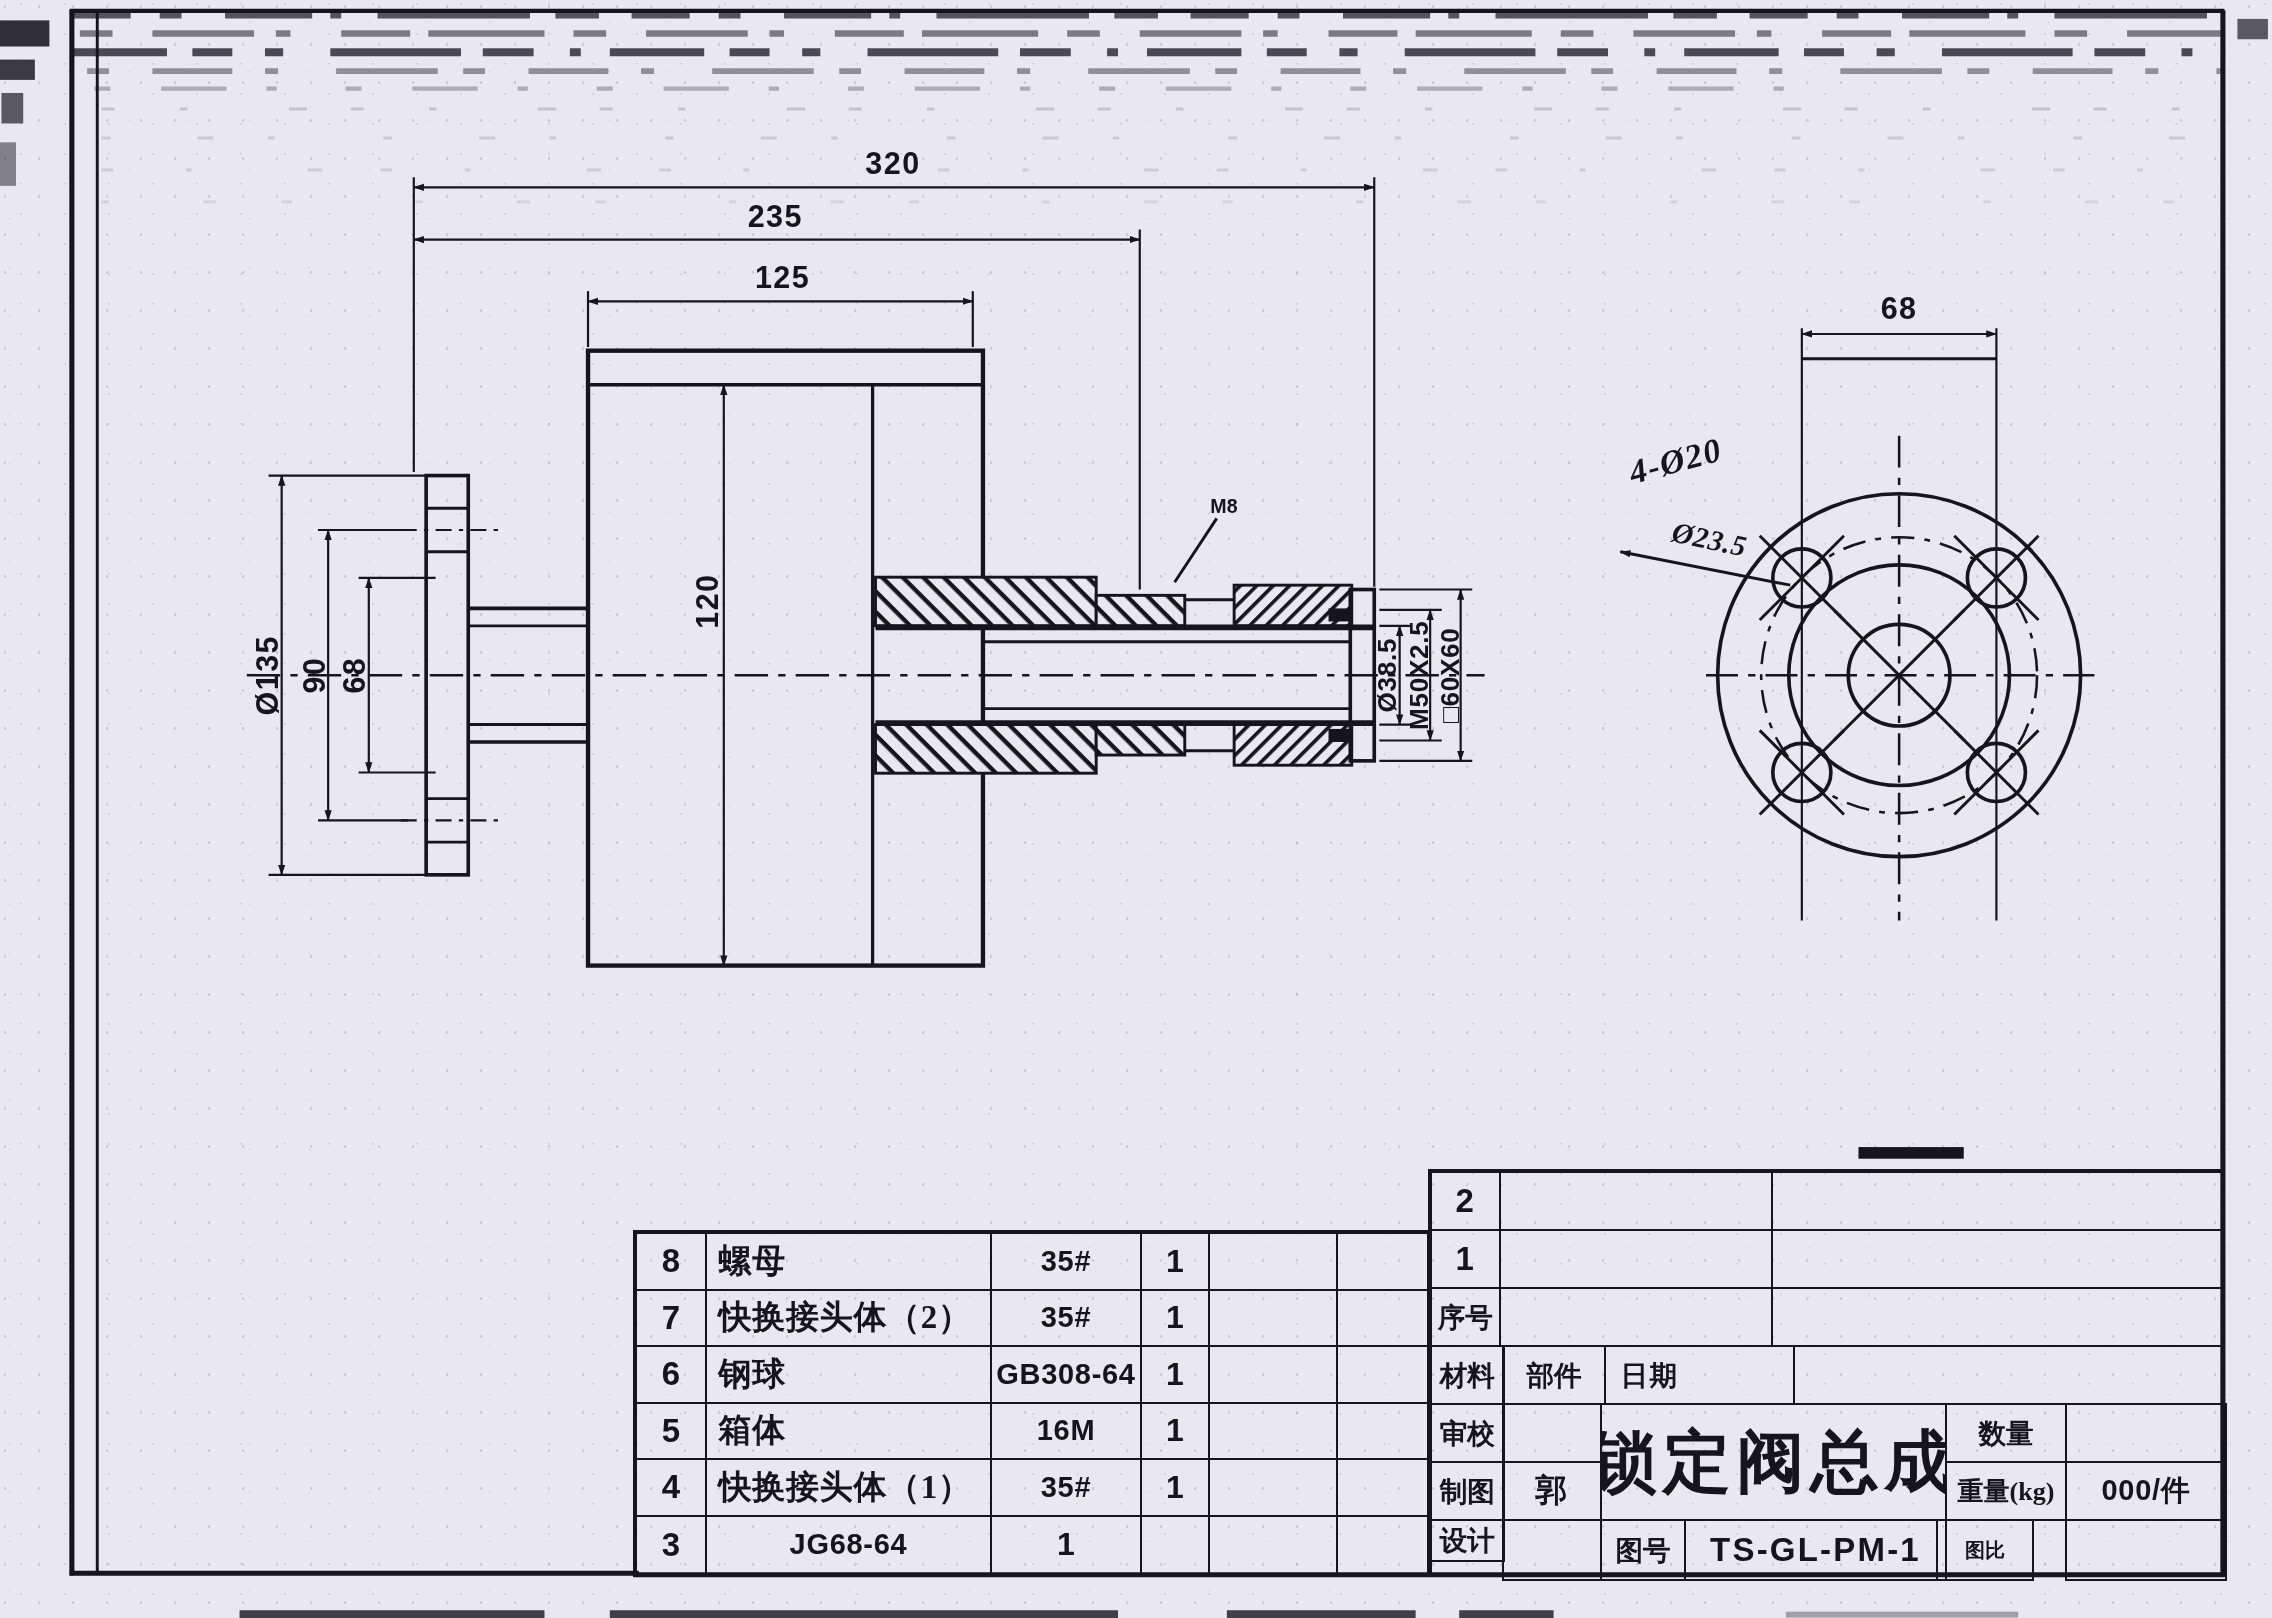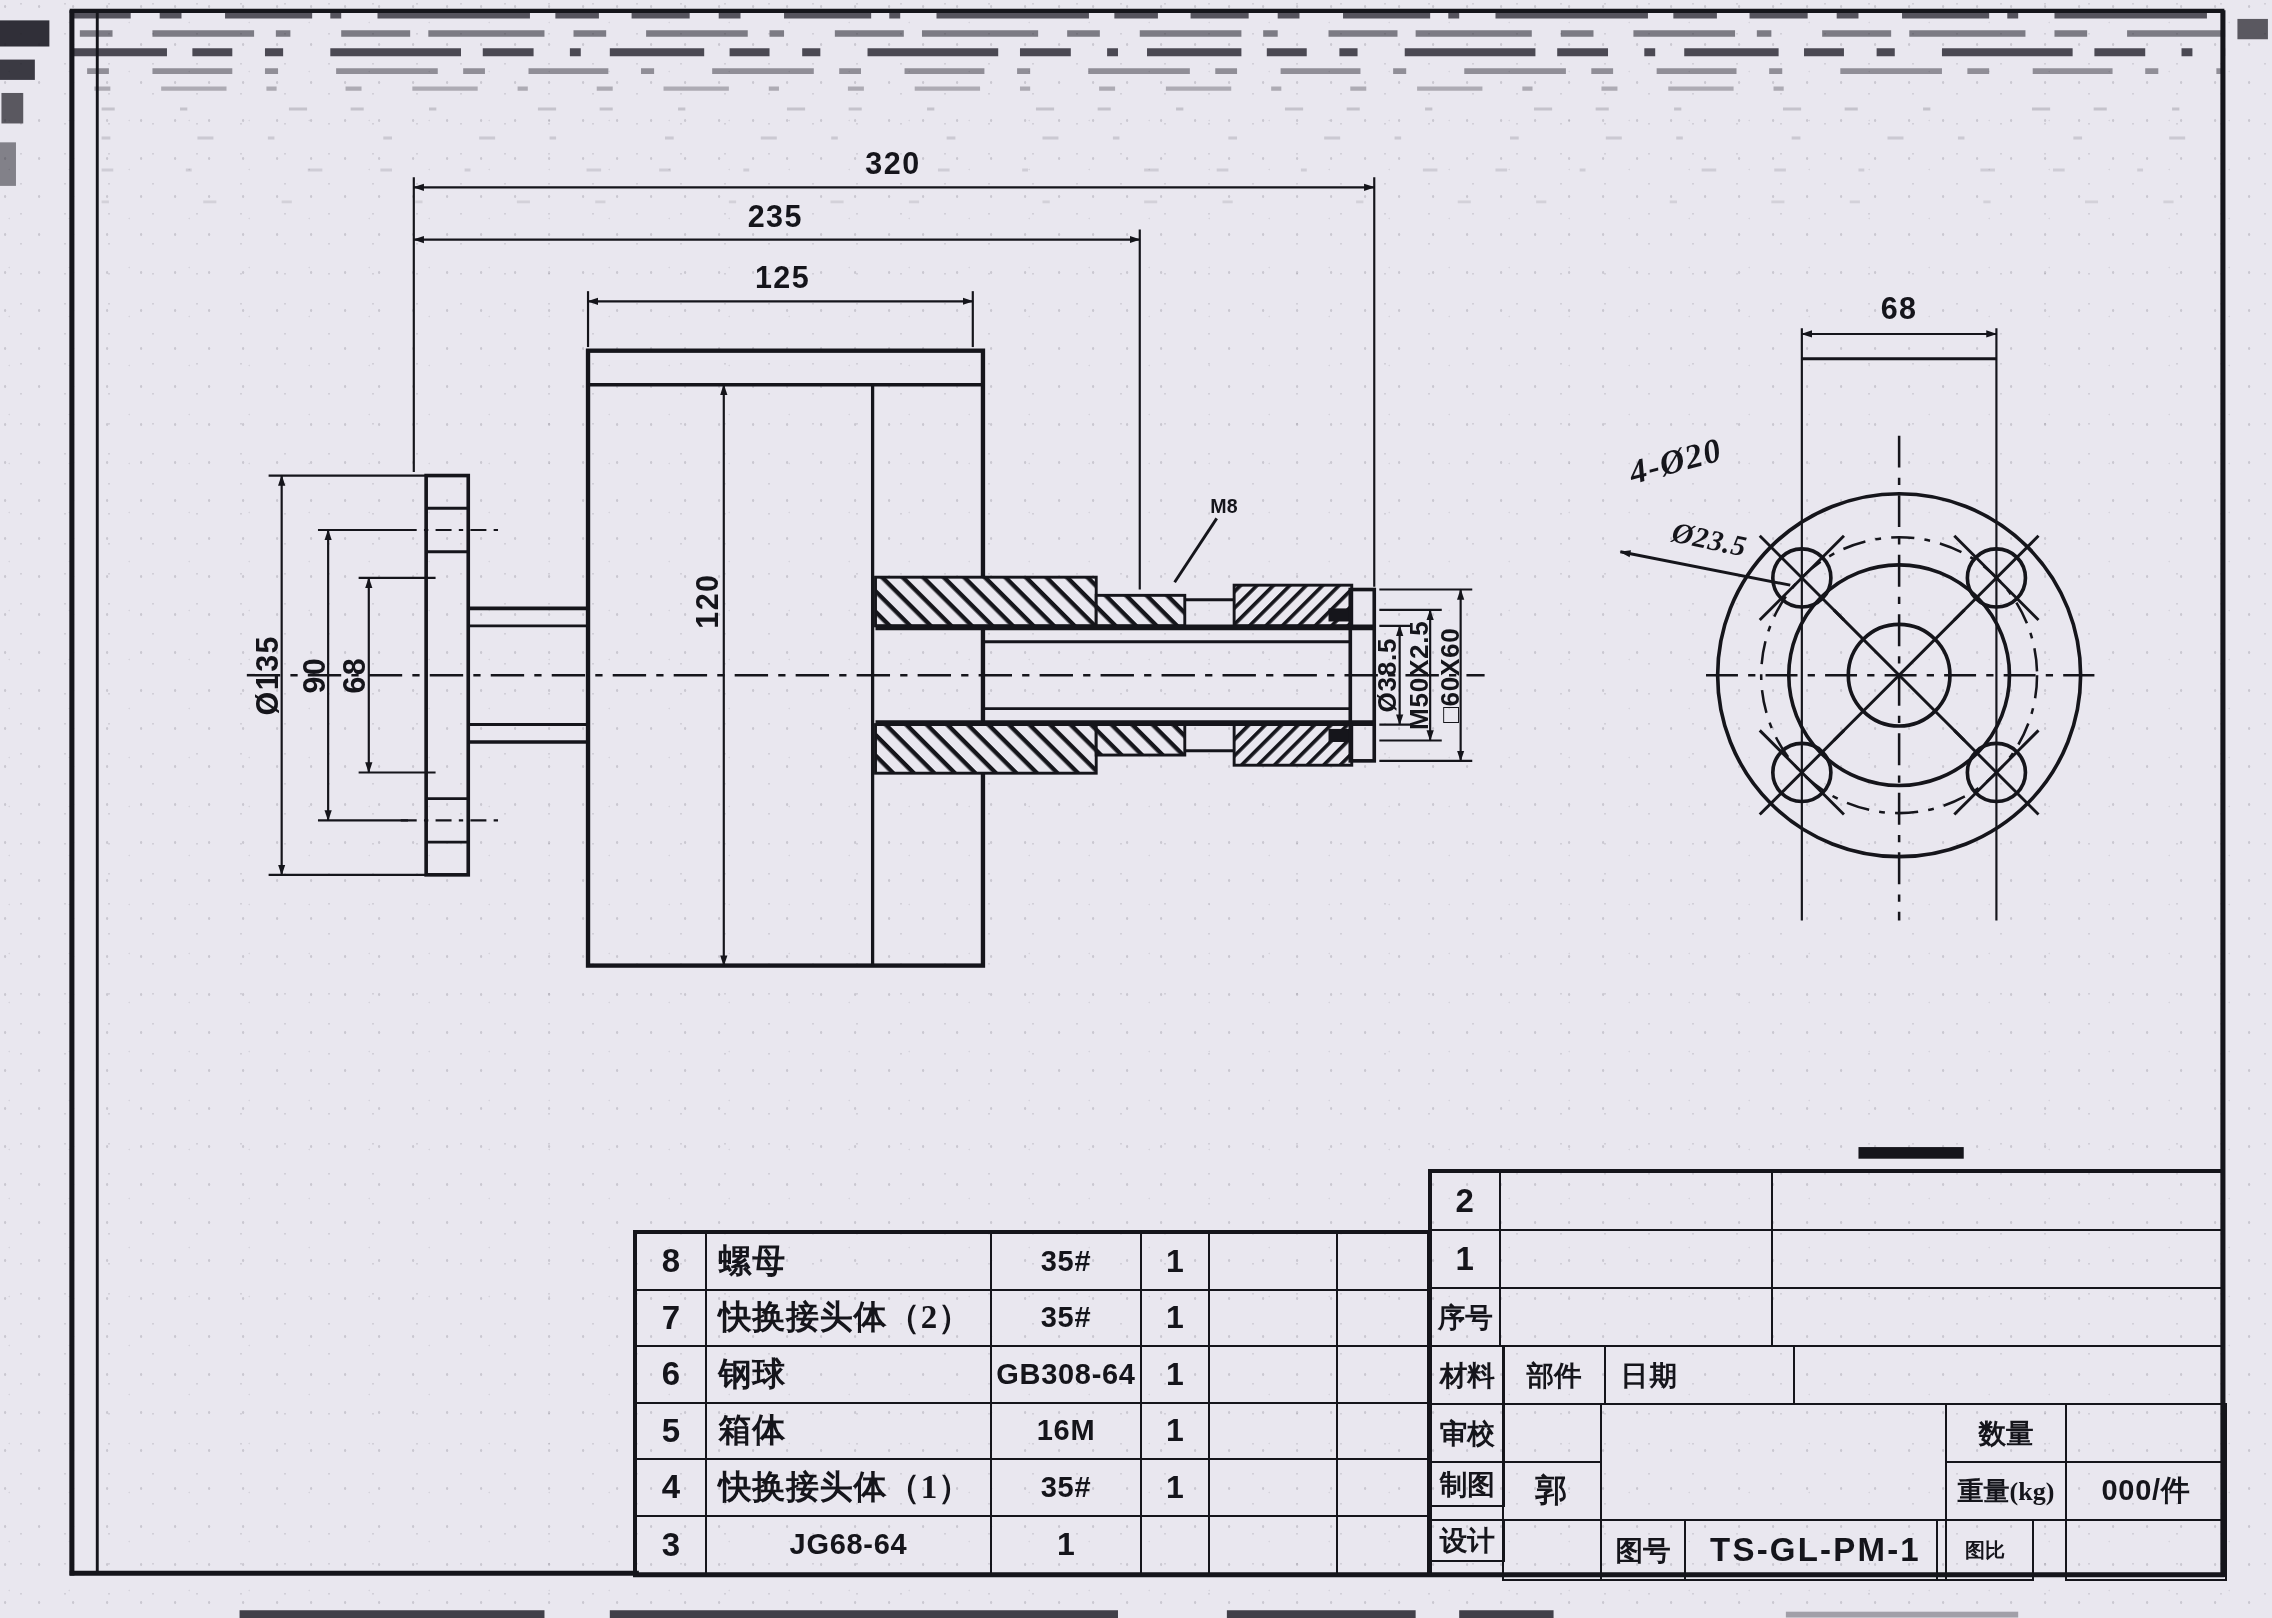--- a/index.html
+++ b/index.html
@@ -309,24 +309,25 @@
     <div class="tb-cell" style="left:67px;top:114px;width:274px;height:60px;"></div>
     <div class="tb-cell" style="left:339px;top:114px;width:454px;height:60px;"></div>
 
     <div class="tb-cell" style="left:-2.2px;top:172px;width:75px;height:60px;font-size:27.6px;letter-spacing:0;">材料</div>
     <div class="tb-cell" style="left:70px;top:172px;width:104px;height:60px;font-size:27.6px;letter-spacing:0;">部件</div>
     <div class="tb-cell" style="left:172px;top:172px;width:191px;height:60px;font-size:27.6px;justify-content:flex-start;padding-left:14.5px;">日期</div>
     <div class="tb-cell" style="left:361px;top:172px;width:432px;height:60px;"></div>
 
     <div class="tb-cell" style="left:-2.2px;top:230px;width:75px;height:60px;font-size:27.6px;letter-spacing:0;">审校</div>
     <div class="tb-cell" style="left:70px;top:230px;width:100px;height:60px;"></div>
+    <div class="tb-cell tb-title" style="left:168px;top:230px;width:347px;height:118px;">锁定阀总成</div>
     <div class="tb-cell" style="left:513px;top:230px;width:122px;height:60px;font-size:27.6px;letter-spacing:0;">数量</div>
     <div class="tb-cell" style="left:633px;top:230px;width:162px;height:60px;"></div>
 
-    <div class="tb-cell" style="left:-2.2px;top:288px;width:75px;height:46px;font-size:27.6px;letter-spacing:0;text-align:center;">制图</div>
+    <div class="tb-cell" style="left:-2.2px;top:288px;width:75px;height:60px;font-size:27.6px;letter-spacing:0;text-align:center;">制图</div>
     <div class="tb-cell" style="left:70px;top:288px;width:100px;height:60px;font-size:32px;">郭</div>
     <div class="tb-cell" style="left:513px;top:288px;width:122px;height:60px;font-size:26px;letter-spacing:0;">重量(kg)</div>
     <div class="tb-cell tb-val" style="left:633px;top:288px;width:162px;height:60px;">000/件</div>
 
     <div class="tb-cell" style="left:-2.2px;top:346px;width:75px;height:43px;font-size:27.6px;letter-spacing:0;">设计</div>
     <div class="tb-cell" style="left:70px;top:346px;width:100px;height:62px;"></div>
     <div class="tb-cell" style="left:168px;top:346px;width:86px;height:62px;font-size:27.6px;letter-spacing:0;">图号</div>
     <div class="tb-cell tb-code" style="left:252px;top:346px;width:263px;height:62px;">TS-GL-PM-1</div>
     <div class="tb-cell" style="left:504px;top:346px;width:98px;height:62px;font-size:20px;letter-spacing:0;">图比</div>
     <div class="tb-cell" style="left:633px;top:346px;width:162px;height:62px;"></div>

